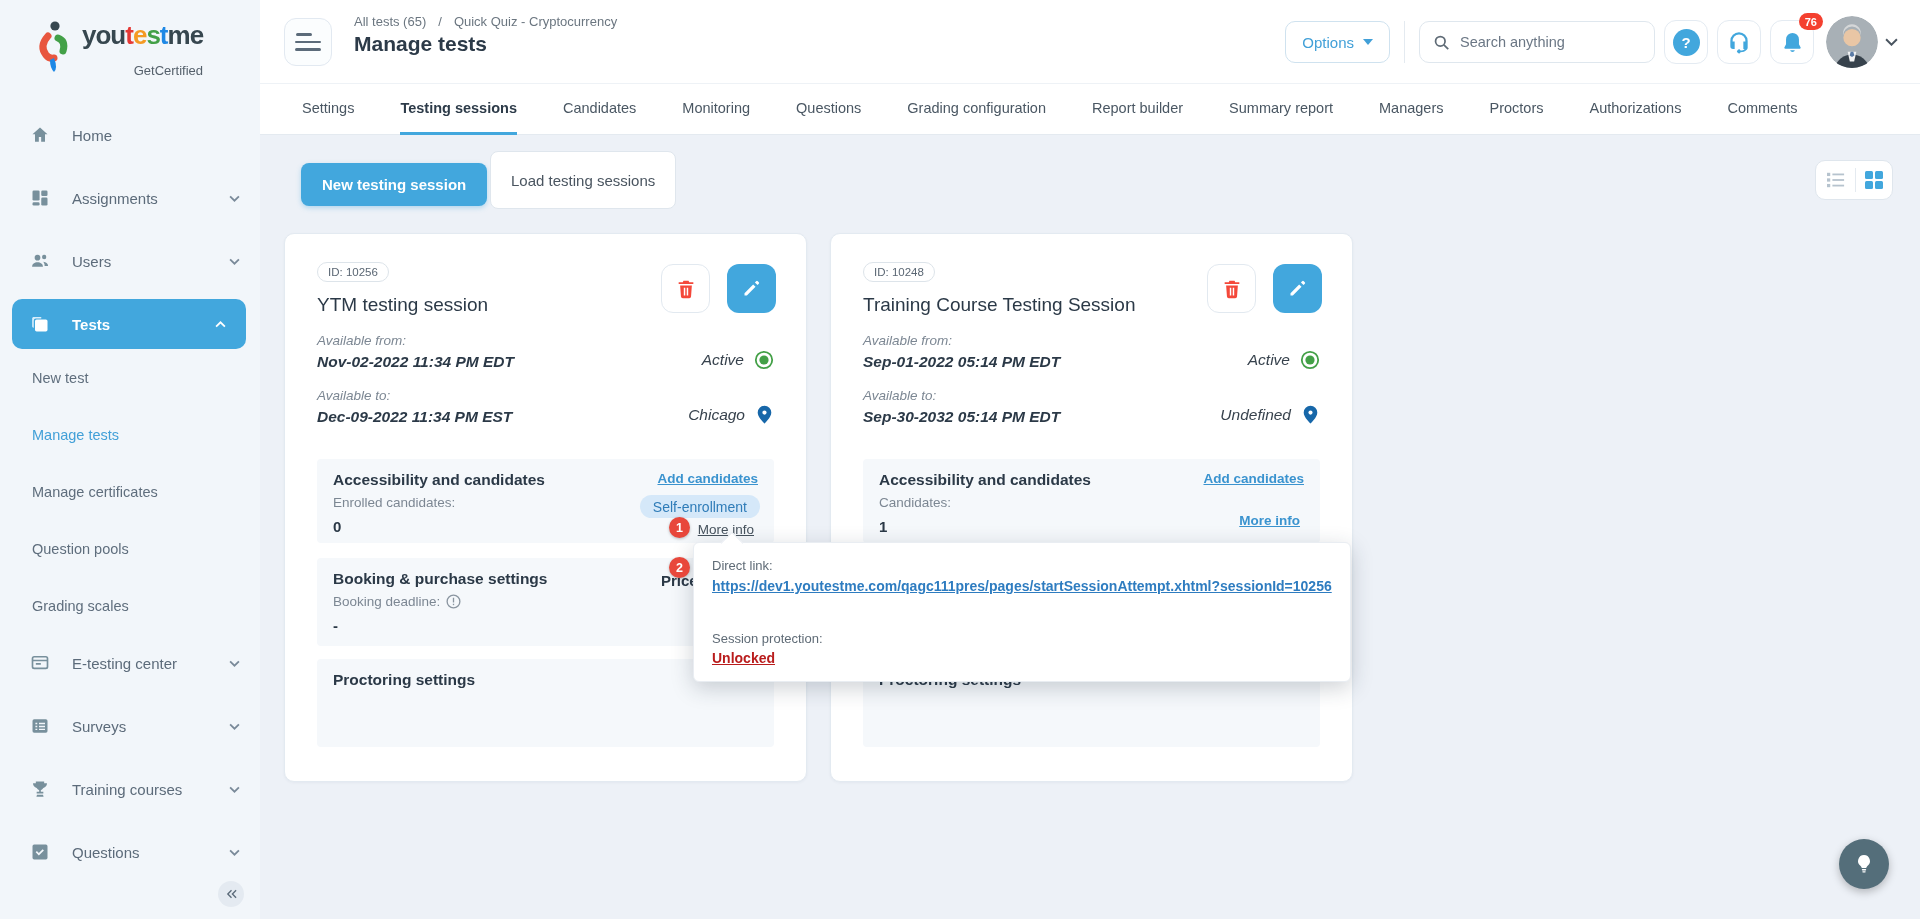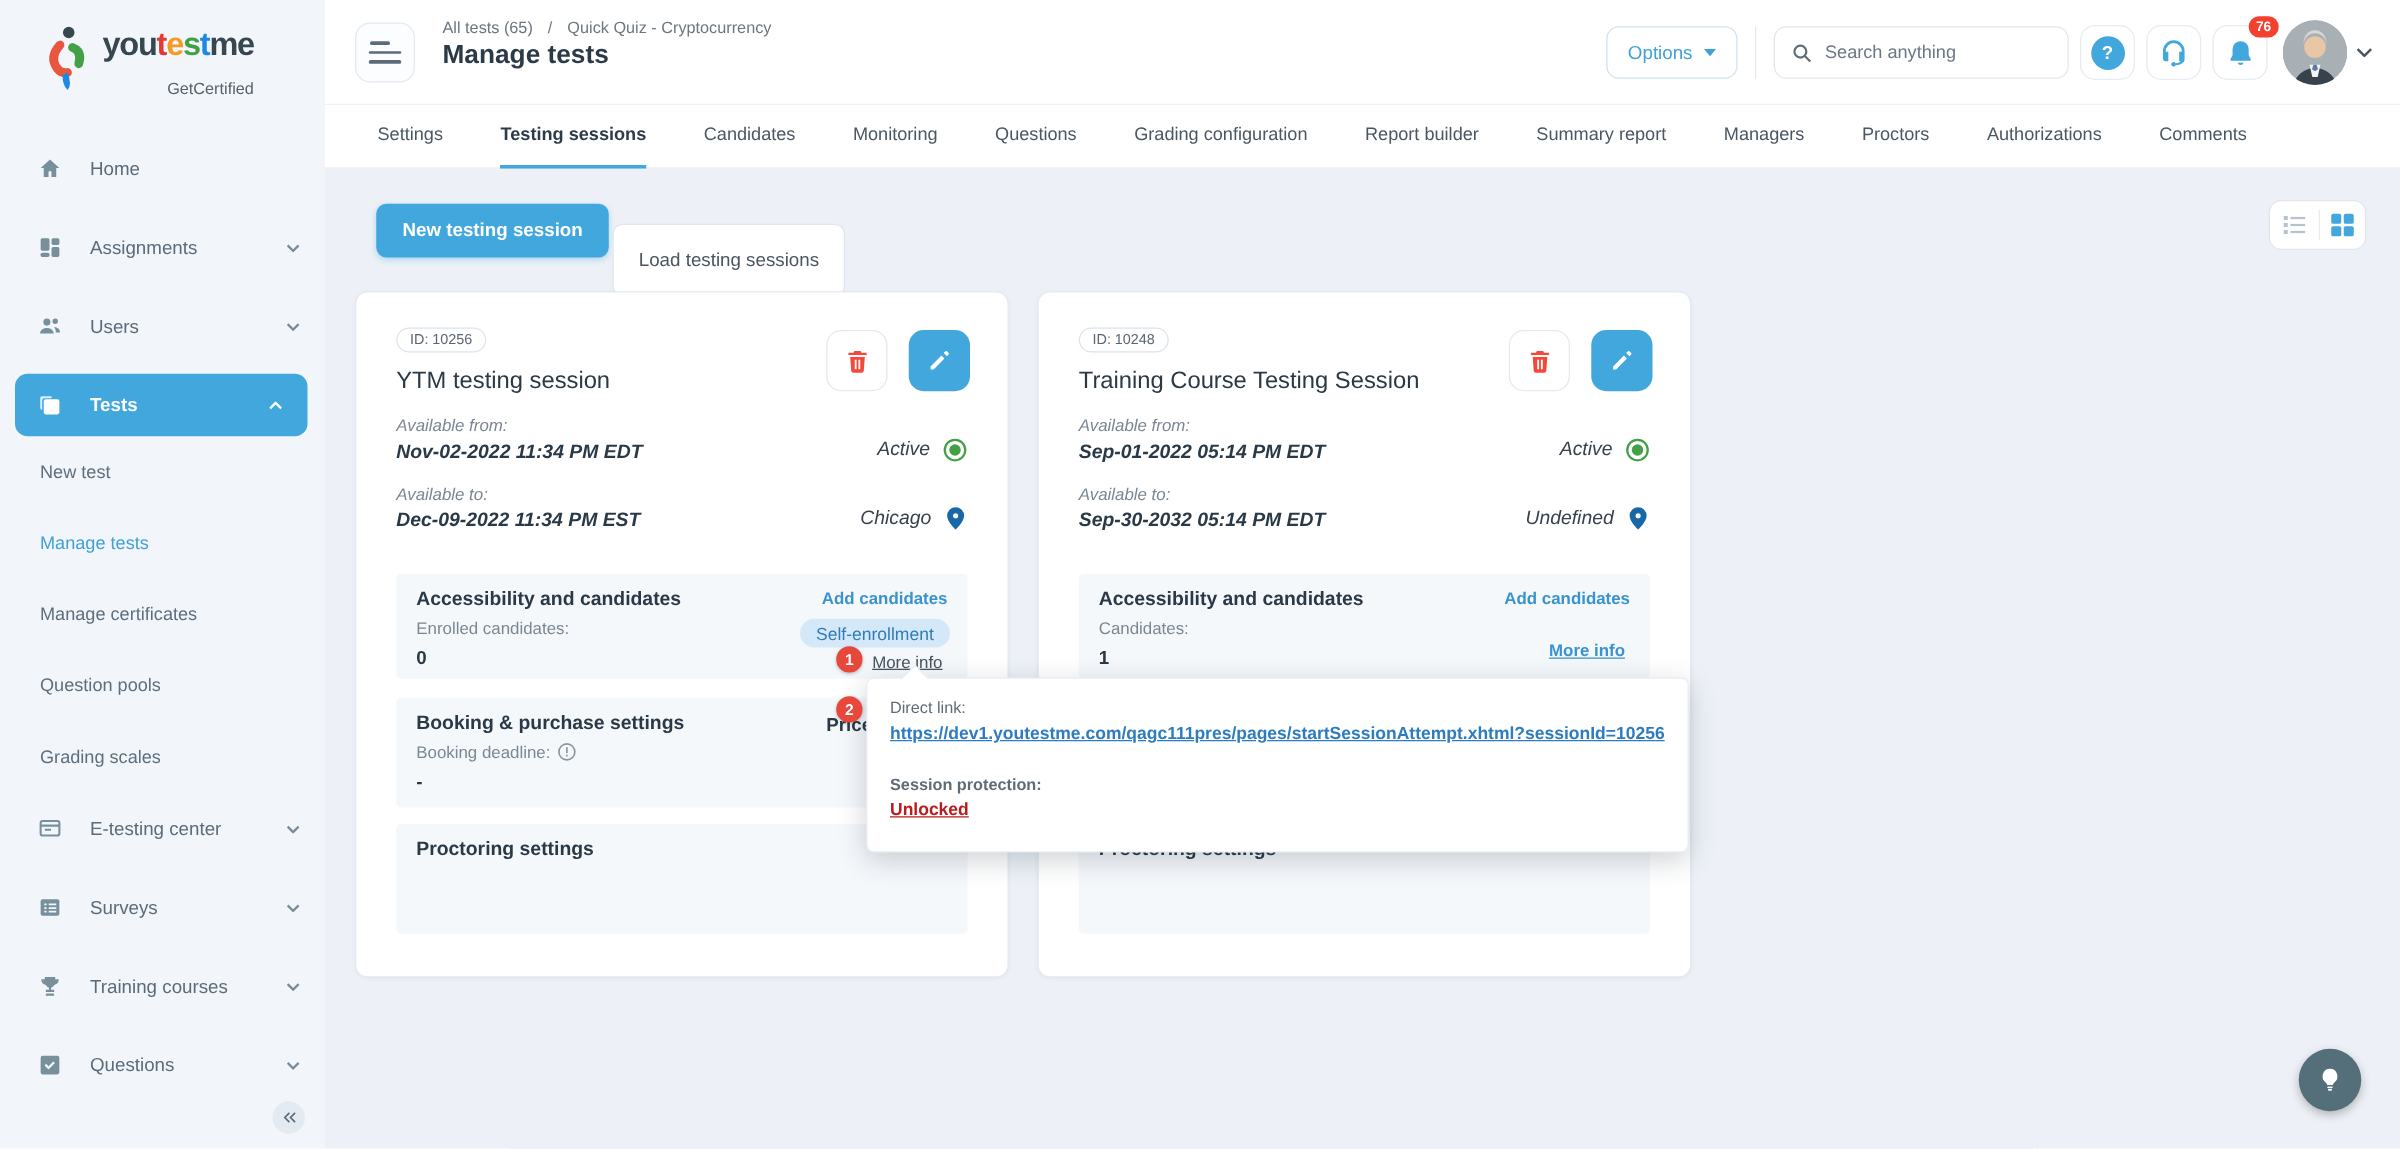--- a/index.html
+++ b/index.html
@@ -45,21 +45,21 @@
   .avatar-chev { margin-left:7px; cursor:pointer; display:flex; }
 
   
   .tabbar { position:absolute; left:260px; top:84px; width:1660px; height:51px; background:#fff; border-bottom:1px solid #e4eaf0; display:flex; padding-left:42px; gap:46px; }
   .tab { font-size:14.5px; color:#4a5763; line-height:48px; height:51px; border-bottom:3px solid transparent; cursor:pointer; white-space:nowrap; }
   .tab.active { color:#2d3b49; font-weight:bold; border-bottom-color:#42a7dd; }
 
   
   .content { position:absolute; left:260px; top:135px; width:1660px; height:784px; background:#edf1f7; }
   .btn-primary { position:absolute; left:41px; top:28px; height:43px; padding:0 21px; background:#42a7dd; color:#fff; font-weight:bold; font-size:15px; border:none; border-radius:8px; cursor:pointer; box-shadow:0 2px 5px rgba(66,167,221,.35); font-family:"Liberation Sans",sans-serif; }
-  .btn-secondary { position:absolute; left:230px; top:44px; height:58px; padding:0 20px; background:#fff; color:#4a5560; font-size:15px; border:1px solid #dfe6ed; border-radius:8px; cursor:pointer; font-family:"Liberation Sans",sans-serif; }
+  .btn-secondary { position:absolute; left:230px; top:16px; height:58px; padding:0 20px; background:#fff; color:#4a5560; font-size:15px; border:1px solid #dfe6ed; border-radius:8px; cursor:pointer; font-family:"Liberation Sans",sans-serif; }
   .view-toggle { position:absolute; right:27px; top:25px; width:78px; height:40px; background:#fff; border:1px solid #dfe6ed; border-radius:10px; display:flex; align-items:center; justify-content:center; gap:8px; }
   .view-toggle .tdiv { width:1px; height:24px; background:#e4eaf0; }
   .vt-icon { display:flex; cursor:pointer; }
 
   
   .card { position:absolute; top:98px; width:523px; height:549px; background:#fff; border:1px solid #e3eaf1; border-radius:10px; box-shadow:0 1px 3px rgba(40,60,90,.05); padding:28px 32px 0 32px; }
   .card1 { left:24px; } .card2 { left:570px; }
   .id-badge { display:inline-block; border:1px solid #dde4ea; border-radius:12px; padding:3px 10px; font-size:11.5px; color:#5a6673; }
   .card-title { margin-top:12px; font-size:19px; font-weight:normal; color:#2b3947; }
   .card-actions { position:absolute; top:30px; right:30px; display:flex; gap:17px; }
@@ -70,34 +70,34 @@
   .info-row:first-of-type { margin-top:22px; }
   .info-label { font-size:13.5px; color:#7c8793; }
   .info-value { font-size:15.5px; font-weight:bold; color:#2b3947; margin-top:5px; }
   .info-status { display:flex; align-items:center; gap:10px; margin-bottom:1px; }
   .status-text { font-size:15.5px; color:#37424d; font-weight:500; }
   .section { position:relative; background:#f5f8fb; border-radius:4px; padding:12px 16px; margin-top:15px; }
   .sec1 { height:84px; margin-top:33px; } .sec2 { height:88px; } .sec3 { height:88px; margin-top:13px; }
   .sec-title { font-size:15.5px; font-weight:bold; color:#2b3947; }
   .sec-label { font-size:13.5px; color:#7c8793; margin-top:6px; display:flex; align-items:center; gap:6px; }
   .sec-value { font-size:15px; font-weight:bold; color:#2b3947; margin-top:8px; }
-  .link { color:#3a93cf; font-size:13.5px; cursor:pointer; }
+  .link { color:#3a93cf; text-decoration:underline; font-size:13.5px; cursor:pointer; }
   .add-link { position:absolute; right:16px; top:12px; font-weight:bold; }
   .pill { position:absolute; right:14px; top:36px; background:#d5e8f9; color:#2f7cb8; border-radius:13px; padding:3.5px 13px; font-size:14px; cursor:pointer; }
   .more-info { position:absolute; right:20px; top:63px; font-size:13.5px; text-decoration:underline; cursor:pointer; }
   .more-dark { color:#46525d; } .more-blue { color:#3a93cf; font-weight:bold; }
   .c2-more { top:54px; }
   .price-label { position:absolute; left:344px; top:14px; font-size:15px; font-weight:bold; color:#2b3947; }
 
   
   .popup { position:absolute; left:693px; top:542px; width:658px; height:140px; background:#fff; border:1px solid #e9edf2; border-radius:6px; box-shadow:0 6px 22px rgba(30,45,65,.22); z-index:50; padding:15px 18px; }
   .popup::before { content:""; position:absolute; left:30px; top:-8px; width:15px; height:15px; background:#fff; transform:rotate(45deg); border-left:1px solid #e9edf2; border-top:1px solid #e9edf2; }
   .popup-label { font-size:13px; color:#5f6b76; }
   .popup-url { font-size:14px; font-weight:bold; color:#2e7cc0; text-decoration:underline; margin-top:5px; display:inline-block; cursor:pointer; }
-  .popup-label2 { margin-top:24px;font-weight:bold; }
+  .popup-label2 { margin-top:36px; }
   .popup-unlocked { font-size:14px; font-weight:bold; color:#b91c1c; text-decoration:underline; margin-top:4px; display:inline-block; cursor:pointer;text-align:right; }
 
   
   .anno { position:absolute; width:21px; height:21px; border-radius:50%; background:#e8473b; color:#fff; font-size:12.5px; font-weight:bold; display:flex; align-items:center; justify-content:center; z-index:60; box-shadow:0 1px 3px rgba(0,0,0,.25); }
   .anno1 { left:669px; top:517px; } .anno2 { left:669px; top:557px; }
 
   
   .fab { position:absolute; right:31px; bottom:30px; width:50px; height:50px; border-radius:50%; background:#546e7a; display:flex; align-items:center; justify-content:center; box-shadow:0 3px 8px rgba(0,0,0,.25); cursor:pointer; z-index:70; }
 </style>
 </head>

